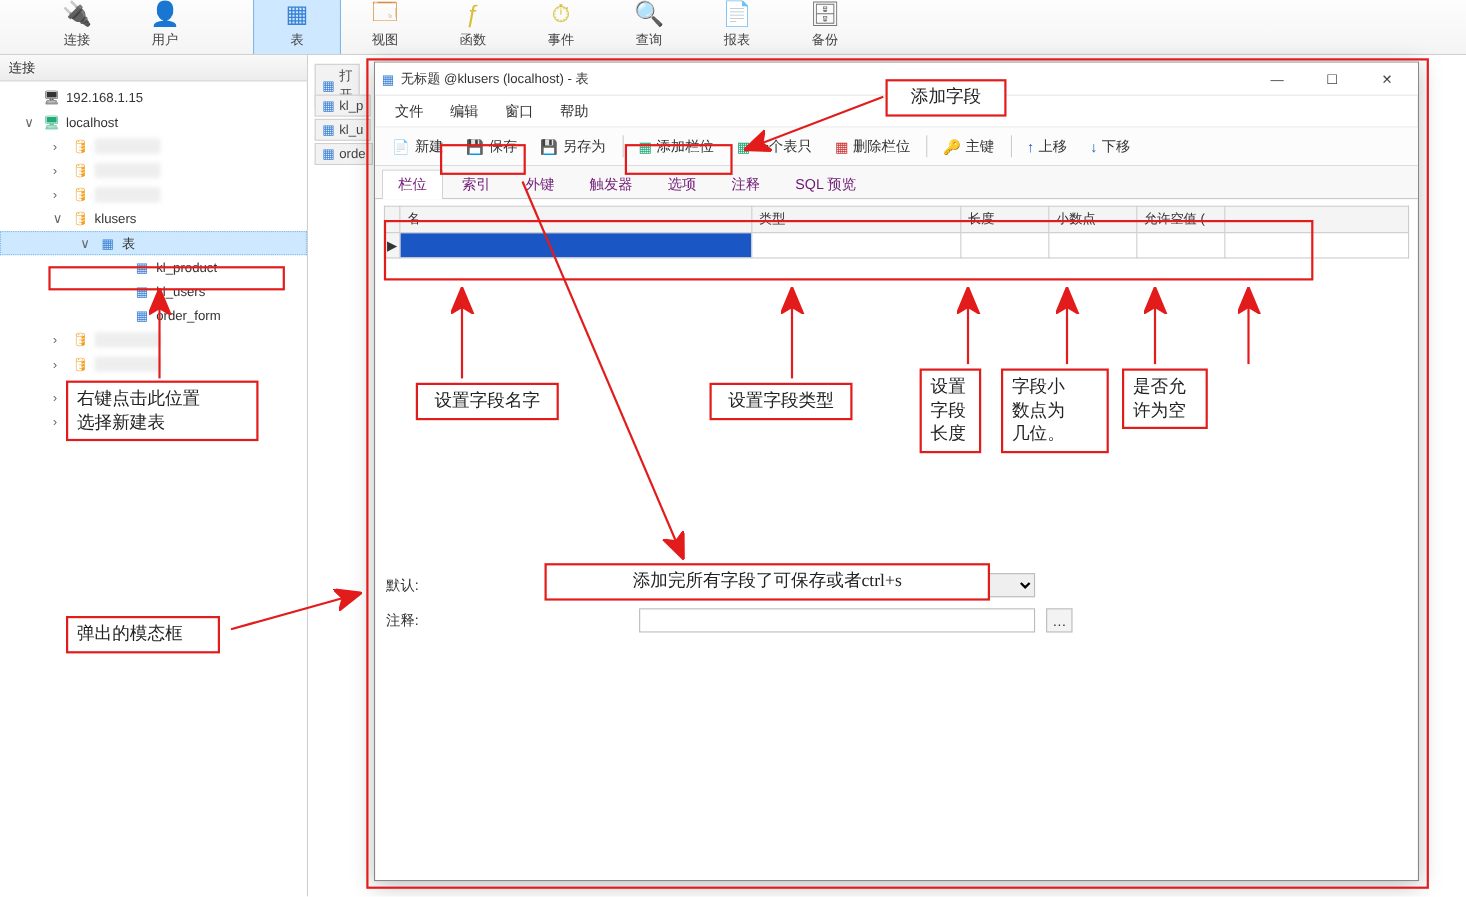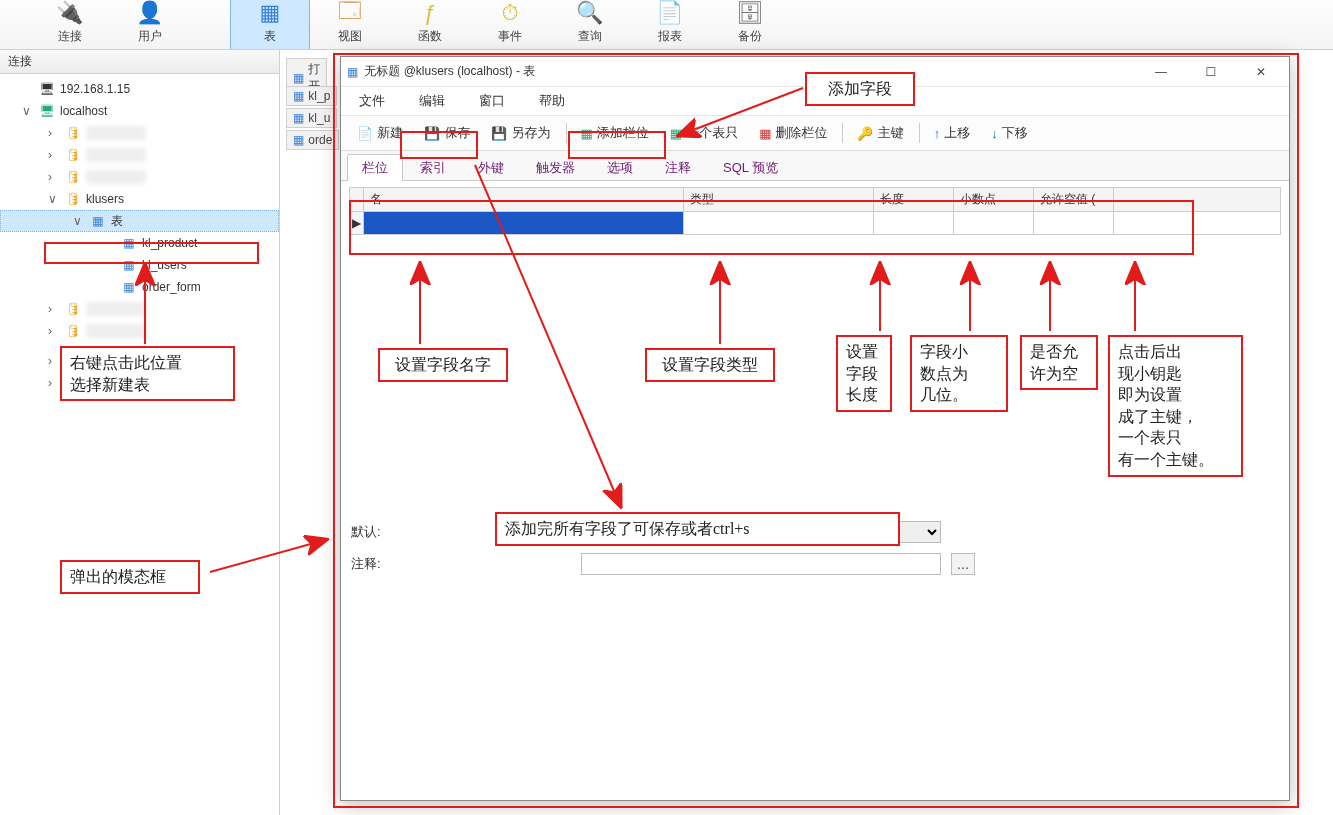--- a/index.html
+++ b/index.html
@@ -136,21 +136,21 @@
     border-bottom: 1px solid #e6e6e6;
   }
   .titlebar .title { flex:1; font-size:12px; color:#333; }
   .win-btn {
     width: 44px; height: 28px;
     display: flex; align-items: center; justify-content: center;
     color:#444; font-family: Arial;
   }
 
   .menubar {
-    display:flex; gap:10px;
+    display:flex; gap:0;
     padding: 2px 6px;
     border-bottom: 1px solid #e6e6e6;
   }
   .menubar > div {
     padding: 3px 12px;
     font-size: 13px;
     color:#333;
   }
 
   .toolbar2 {
@@ -567,28 +567,22 @@
   <div class="ann-box" style="left:60px; top:560px; width:140px;">弹出的模态框</div>
   <div class="ann-box" style="left:645px; top:348px; width:130px; text-align:center;">设置字段类型</div>
   <div class="ann-box" style="left:836px; top:335px; width:56px; white-space:pre-line;">设置
 字段
 长度</div>
   <div class="ann-box" style="left:910px; top:335px; width:98px; white-space:pre-line;">字段小
 数点为
 几位。</div>
   <div class="ann-box" style="left:1020px; top:335px; width:78px; white-space:pre-line;">是否允
 许为空</div>
-  <div class="ann-box" style="left:1108px; top:335px; width:135px; white-space:pre-line;">点击后出
-现小钥匙
-即为设置
-成了主键，
-一个表只
-有一个主键。</div>
-
-  <div class="ann-box" style="left:495px; top:512px; width:405px; text-align:left;">添加完所有字段了可保存或者ctrl+s</div>
+
+  <div class="ann-box" style="left:495px; top:512px; width:405px; text-align:center;">添加完所有字段了可保存或者ctrl+s</div>
 
   <svg class="ann-arrow" style="left:0;top:0;" width="1333" height="815">
     <defs>
       <marker id="ah" markerWidth="12" markerHeight="12" refX="10" refY="5" orient="auto">
         <path d="M0,0 L12,5 L0,10 L3,5 Z" fill="#e21b1b"></path>
       </marker>
     </defs>
 
     <line x1="803" y1="88" x2="680" y2="135" stroke-width="2" marker-end="url(#ah)"></line>
 

